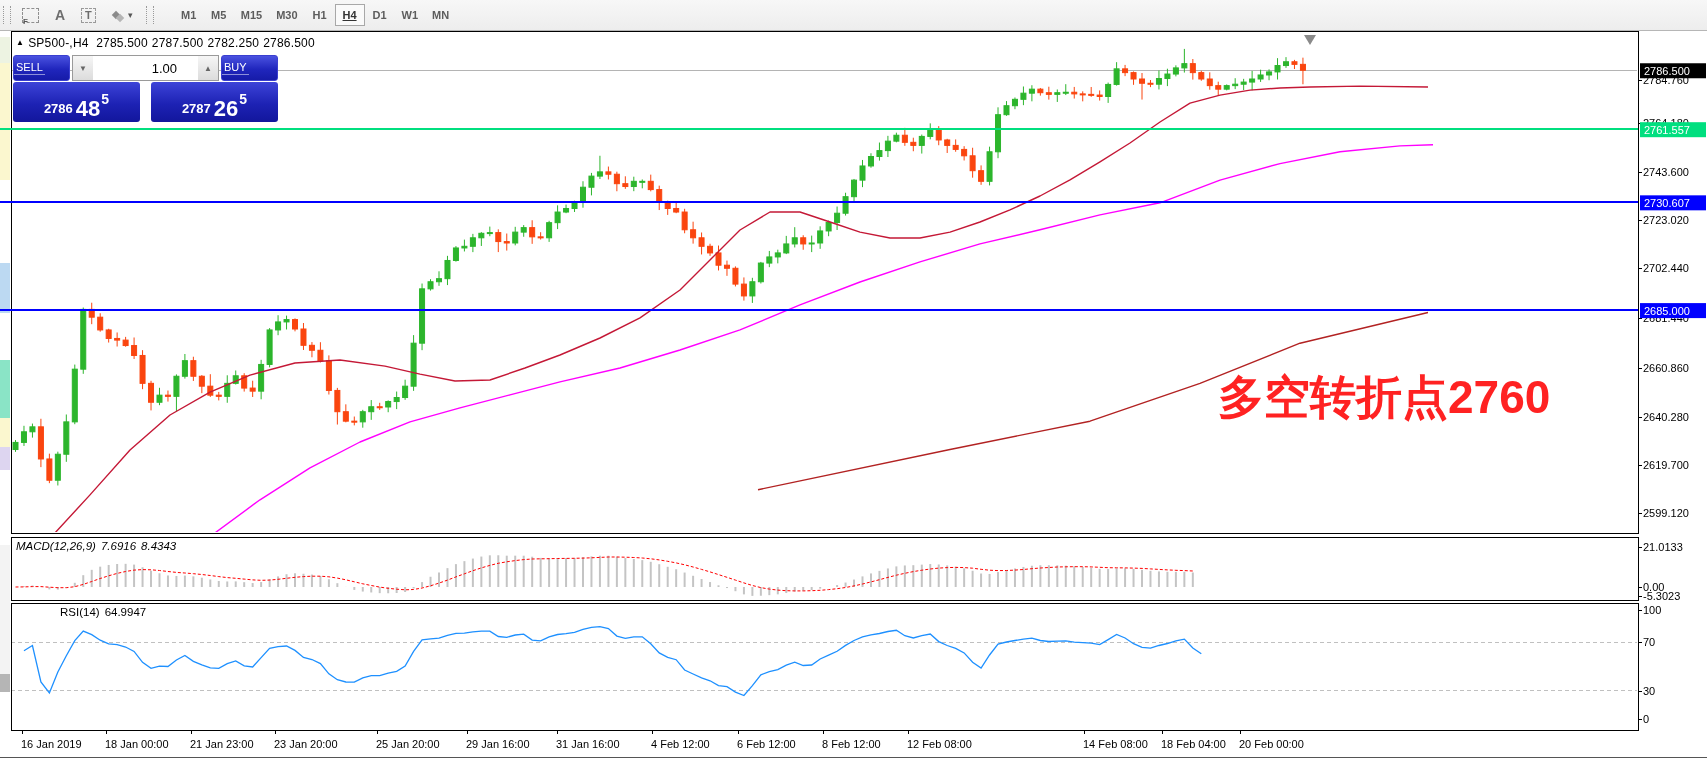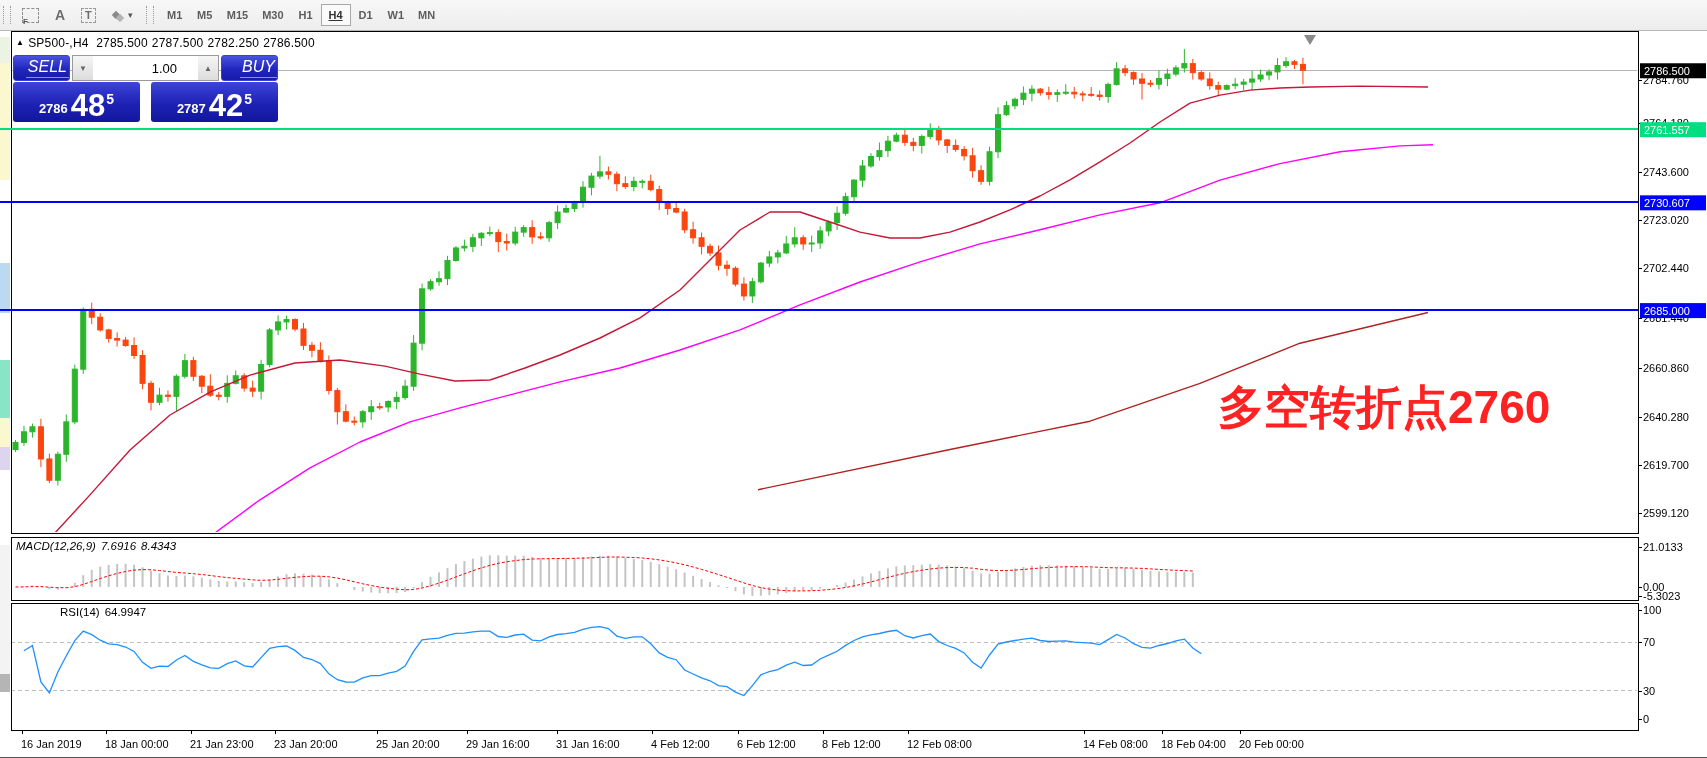--- a/index.html
+++ b/index.html
@@ -16,21 +16,21 @@
   .tpl-box{position:relative;width:15px;height:13px;border:1px dashed #8f8f8f;display:block;}
   .tpl-box i{position:absolute;left:0px;bottom:-4px;font-style:normal;font-size:8px;
              color:#555;background:inherit;font-weight:700;}
   .a-glyph{font-size:14px;font-weight:700;color:#6d6d6d;}
   .t-box{font-size:11px;font-weight:700;color:#6d6d6d;border:1px dashed #9a9a9a;
          padding:0 3px;line-height:13px;}
   .shapes{min-width:40px;}
   .d1,.d2{width:6px;height:6px;background:#8a8a8a;transform:rotate(45deg);display:inline-block;}
   .d2{background:#b5b5b5;margin-left:-2px;margin-top:6px;}
   .caret{font-size:9px;color:#555;margin-left:5px;}
-  .tf-group{display:flex;align-items:flex-start;margin-left:2px;}
+  .tf-group{display:flex;align-items:flex-start;margin-left:16px;}
   .tf-btn{min-width:30px;height:22px;border:1px solid transparent;background:transparent;
           font-family:"Liberation Sans",sans-serif;font-size:11px;font-weight:700;color:#5d5d5d;
           display:flex;align-items:center;justify-content:center;cursor:pointer;padding:0 6px;}
   .tf-btn.active{background:#fafafa;border:1px solid #a8a8a8;color:#333;text-decoration:underline;}
   
   .left-strip{position:absolute;left:0;top:30px;width:10px;height:728px;z-index:1;
     background:linear-gradient(to bottom,
       #ffffff 0px,#ffffff 7px,#edf3e2 7px,#edf3e2 33px,#fbf7cf 33px,#fbf7cf 150px,
       #ffffff 150px,#ffffff 233px,#bcd9f2 233px,#bcd9f2 283px,#ffffff 283px,#ffffff 330px,
       #8ae4c6 330px,#8ae4c6 388px,#fbf7cf 388px,#fbf7cf 417px,#ddd5f0 417px,#ddd5f0 440px,
@@ -40,42 +40,42 @@
   #chart{position:absolute;left:0;top:0;z-index:10;}
   .axis-text{font-family:"Liberation Sans",sans-serif;font-size:11px;fill:#000;}
   .badge-text{font-family:"Liberation Sans",sans-serif;font-size:11px;fill:#fff;}
   
   .chart-title{position:absolute;left:16px;top:36px;z-index:40;font-size:12px;
                font-weight:400;color:#000;letter-spacing:.2px;}
   .chart-title .tri{font-size:8px;vertical-align:2px;margin-right:4px;}
   .chart-title span{margin-right:4px;}
   .ind-label{position:absolute;z-index:40;font-size:11.5px;color:#000;font-weight:400;}
   .ind-label span{margin-right:5px;}
-  .annotation{position:absolute;left:1218px;top:384px;z-index:40;font-size:46px;
+  .annotation{position:absolute;left:1218px;top:374px;z-index:40;font-size:46px;
               font-weight:700;color:#ff2222;white-space:nowrap;line-height:1;}
   
   .trade-panel{position:absolute;left:13px;top:55px;width:265px;z-index:50;
                font-family:"Liberation Sans",sans-serif;}
   .tp-row1{display:flex;height:26px;}
   .btn-side{width:64px;background:linear-gradient(#4a52e0,#2026bd 55%,#161ba8);
-            border:1px solid #3a3fd0;border-radius:3px;color:#fff;font-size:16px;
-            display:flex;align-items:center;justify-content:flex-end;cursor:pointer;font-style:italic;}
+            border:1px solid #3a3fd0;border-radius:3px;color:#fff;font-size:11px;
+            display:flex;align-items:center;justify-content:flex-start;cursor:pointer;}
   .btn-side span{border-bottom:1px solid rgba(255,255,255,.5);padding:0 2px 1px;}
   .vol-wrap{display:flex;height:24px;margin:0 2px;border:1px solid #9a9a9a;}
   .spin{width:20px;background:linear-gradient(#f6f6f6,#dcdcdc);border:none;color:#666;
         font-size:8px;cursor:pointer;display:flex;align-items:center;justify-content:center;}
   .vol-field{width:84px;background:#fff;color:#000;font-size:13px;display:flex;
              align-items:center;justify-content:flex-end;padding-right:21px;}
   .tp-row2{display:flex;margin-top:1px;height:40px;}
   .quote-cell{flex:1;background:linear-gradient(#3d44d8,#1d22b4 55%,#12169c);
               border-radius:3px;color:#fff;display:flex;align-items:flex-end;
               justify-content:center;padding-bottom:3px;cursor:pointer;}
   .quote-cell + .quote-cell{margin-left:11px;}
   .q-small{font-size:13px;font-weight:700;margin-right:3px;margin-bottom:3px;}
-  .q-big{font-size:31px;font-weight:700;line-height:.85;}
+  .q-big{font-size:22px;font-weight:700;line-height:.85;}
   .q-sup{font-size:14px;font-weight:700;margin-left:1px;margin-bottom:12px;}
 </style>
 </head>
 <body>
 
 <div class="screen">
 
   <div class="toolbar">
     <div class="grip"></div>
     <button class="tool">
@@ -682,21 +682,21 @@
         </div>
     </div>
     <div class="tp-row2">
       <div class="quote-cell">
         <span class="q-small">2786</span>
         <span class="q-big">48</span>
         <span class="q-sup">5</span>
       </div>
       <div class="quote-cell">
         <span class="q-small">2787</span>
-        <span class="q-big">42</span>
+        <span class="q-big">26</span>
         <span class="q-sup">5</span>
       </div>
     </div>
   </div>
 
   <div class="ind-label" style="left:16px;top:540px;font-style:italic;">
     <span>MACD(12,26,9)</span><span>7.6916</span><span>8.4343</span>
   </div>
   <div class="ind-label" style="left:16px;top:606px;padding-left:44px;">
     <span>RSI(14)</span><span>64.9947</span>

